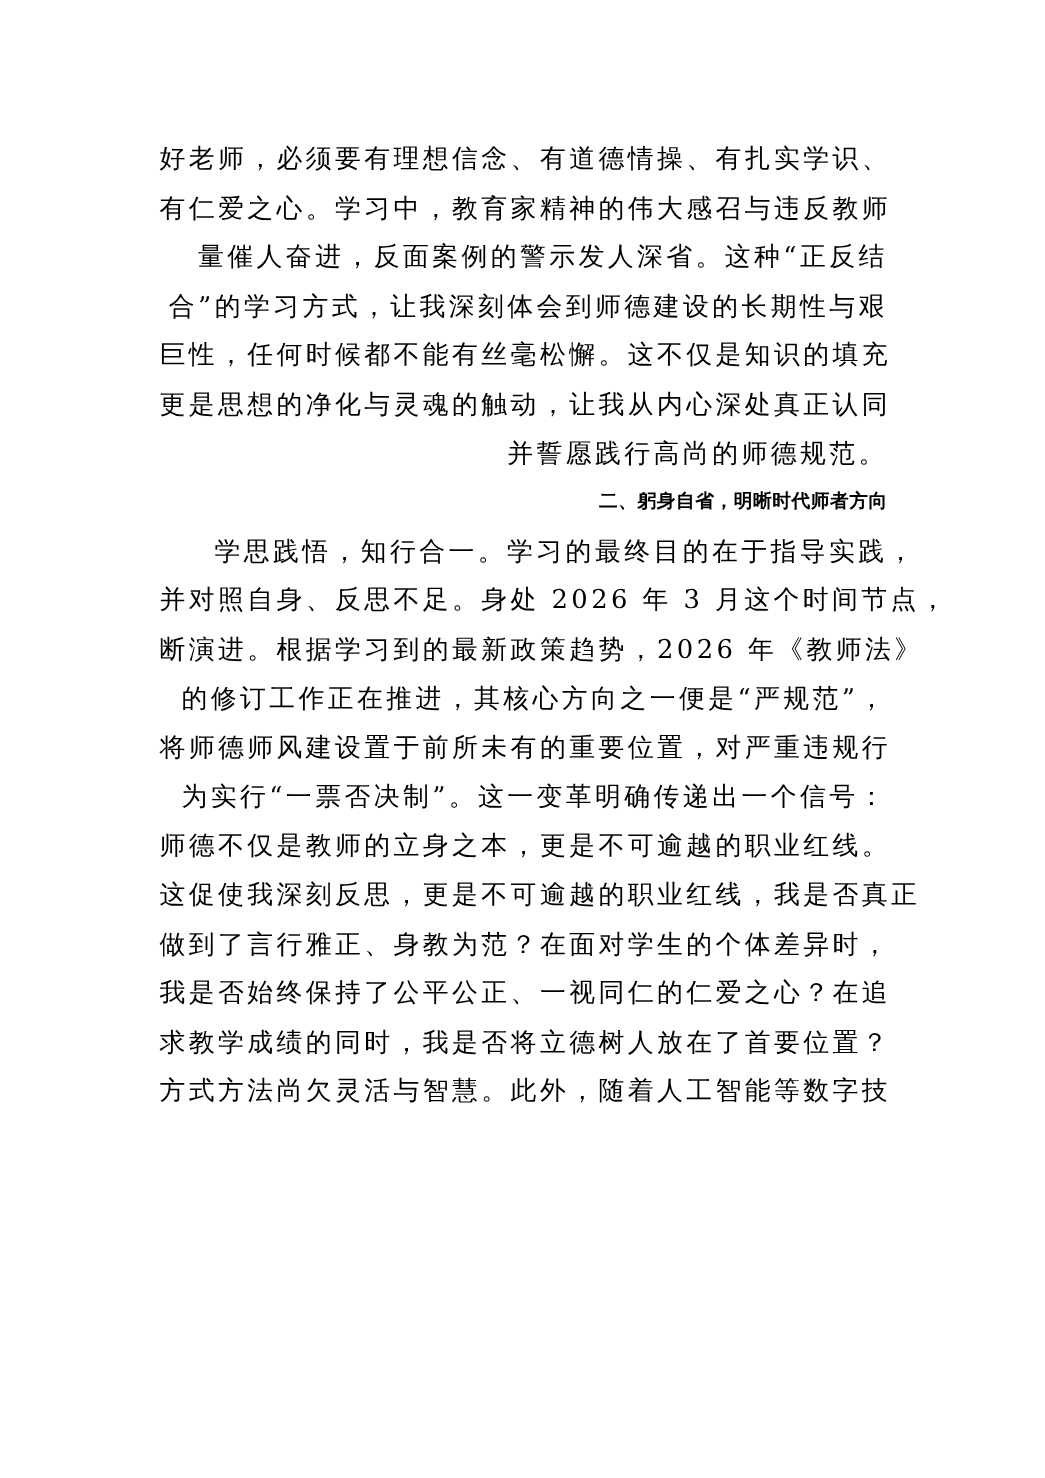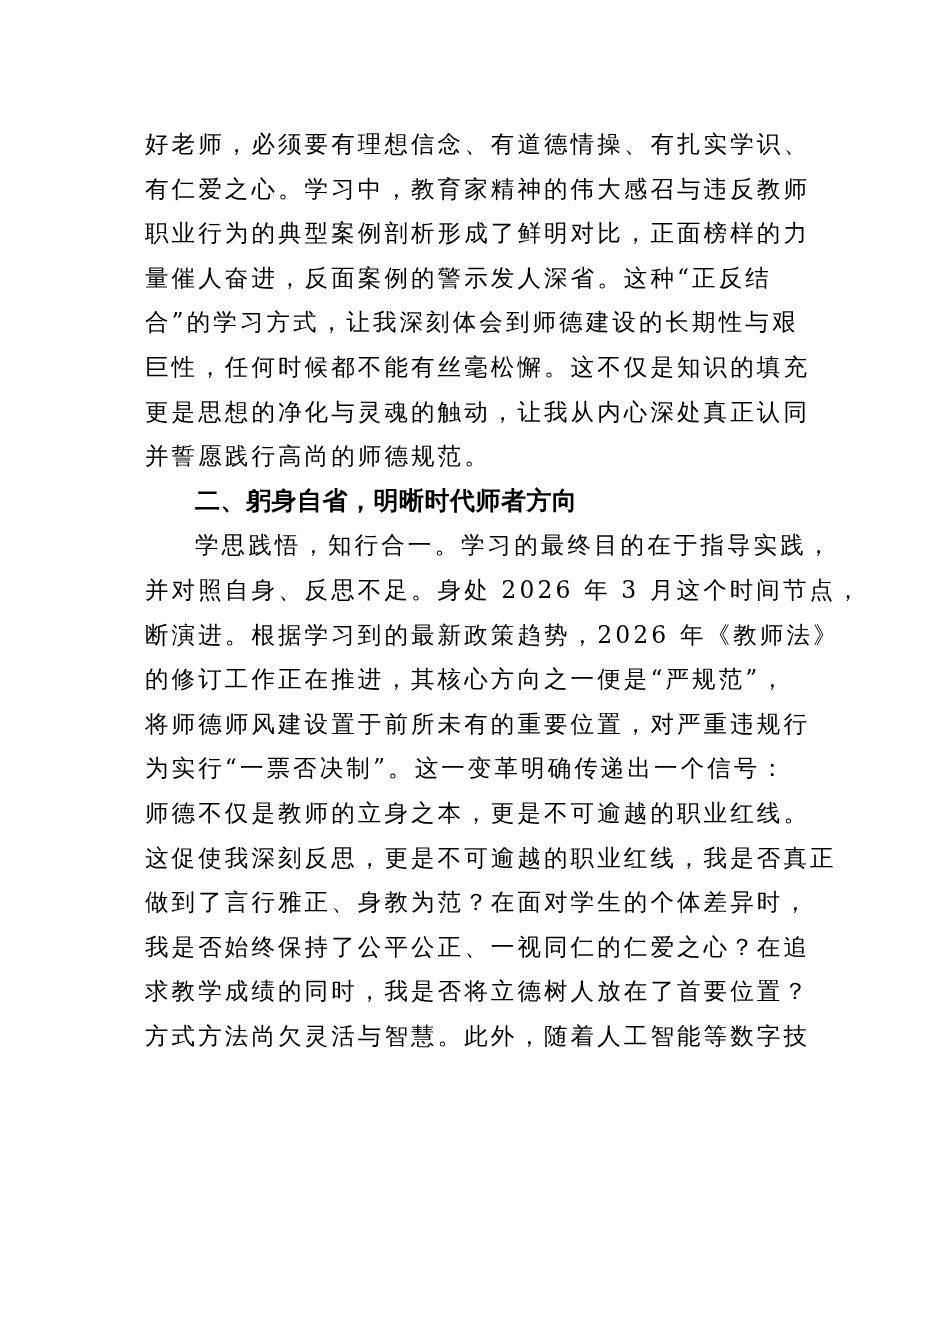--- a/index.html
+++ b/index.html
@@ -5,35 +5,35 @@
     html, body { margin: 0; padding: 0; background: #ffffff; }
     body { width: 950px; height: 1344px; position: relative; overflow: hidden; }
     .page {
       position: absolute; left: 145px; top: 122px; width: 662px;
       font-family: "DejaVu Serif", "Liberation Serif", serif;
       font-size: 23.5px; color: #000000;
     }
     .line {
       height: 44.6px; line-height: 44.6px; white-space: nowrap;
       letter-spacing: 3.1px;
+      text-align: right;
     }
     .indent { padding-left: 50px; }
     .heading {
       font-family: "DejaVu Sans", "Liberation Sans", sans-serif;
-      font-weight: bold; letter-spacing: 0.5px; font-size: 25px;
+      font-weight: bold; letter-spacing: 0.5px; font-size: 17px;
     }
   </style>
 </head>
 <body>
 
 <div class="page">
   <div>
     <div class="line">好老师，必须要有理想信念、有道德情操、有扎实学识、</div>
     <div class="line">有仁爱之心。学习中，教育家精神的伟大感召与违反教师</div>
-    <div class="line">职业行为的典型案例剖析形成了鲜明对比，正面榜样的力</div>
     <div class="line">量催人奋进，反面案例的警示发人深省。这种“正反结</div>
     <div class="line">合”的学习方式，让我深刻体会到师德建设的长期性与艰</div>
     <div class="line">巨性，任何时候都不能有丝毫松懈。这不仅是知识的填充</div>
     <div class="line">更是思想的净化与灵魂的触动，让我从内心深处真正认同</div>
     <div class="line">并誓愿践行高尚的师德规范。</div>
   </div>
 
   <div class="line indent heading">二、躬身自省，明晰时代师者方向</div>
 
   <div>

